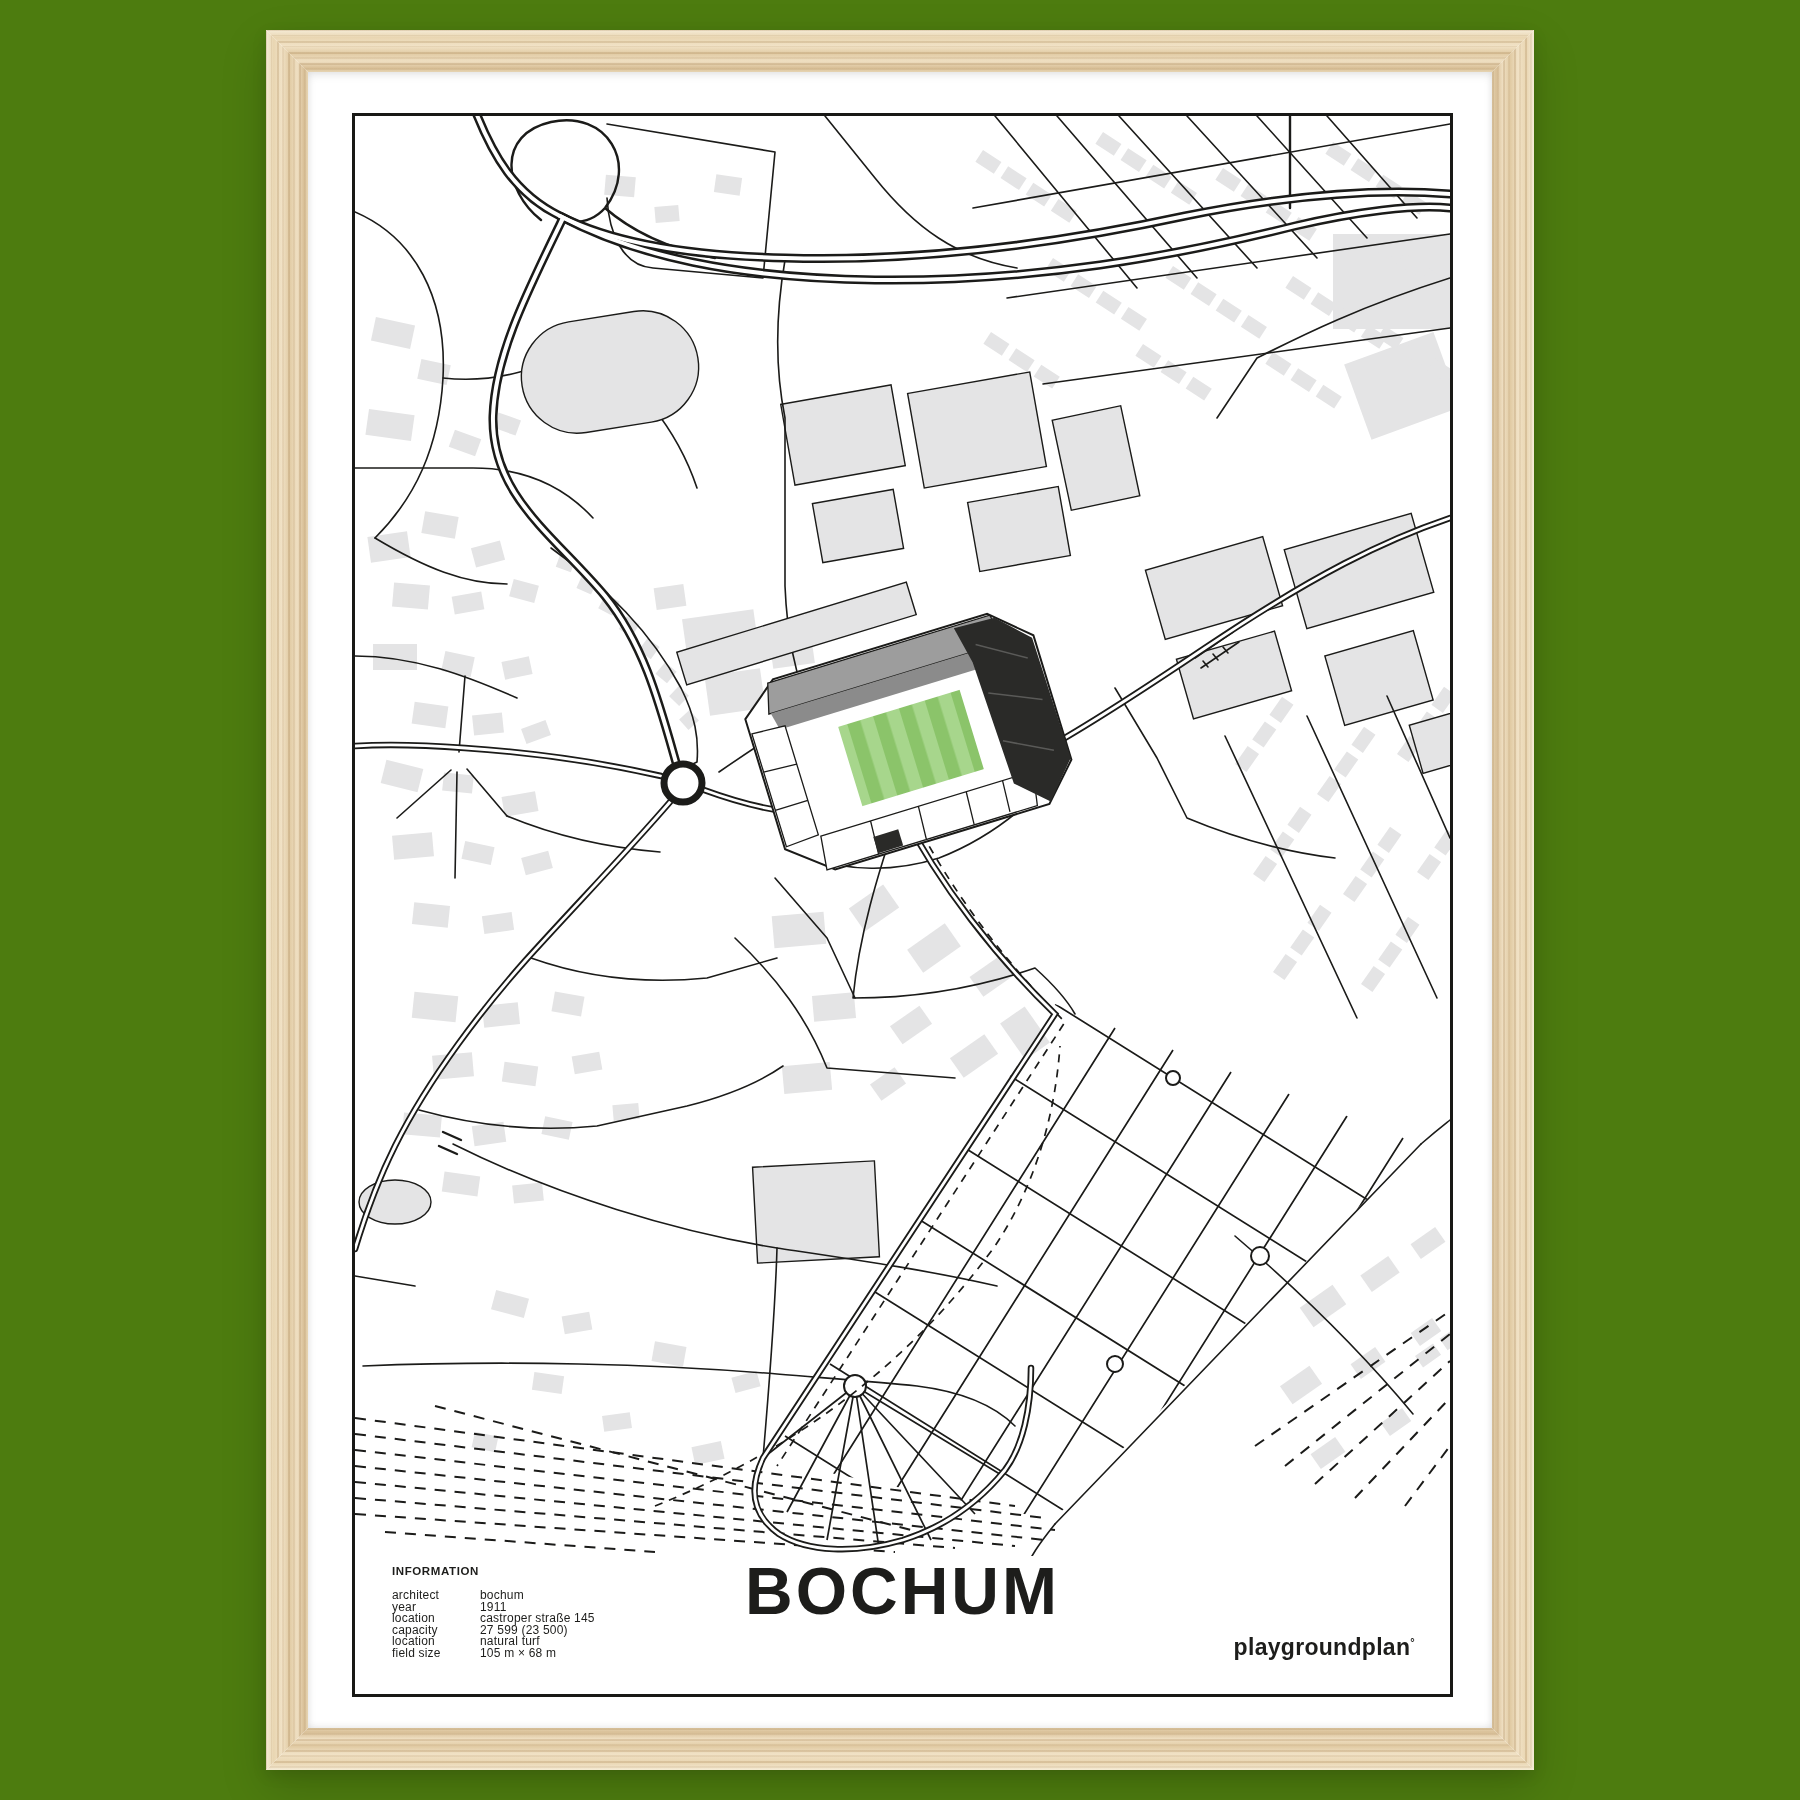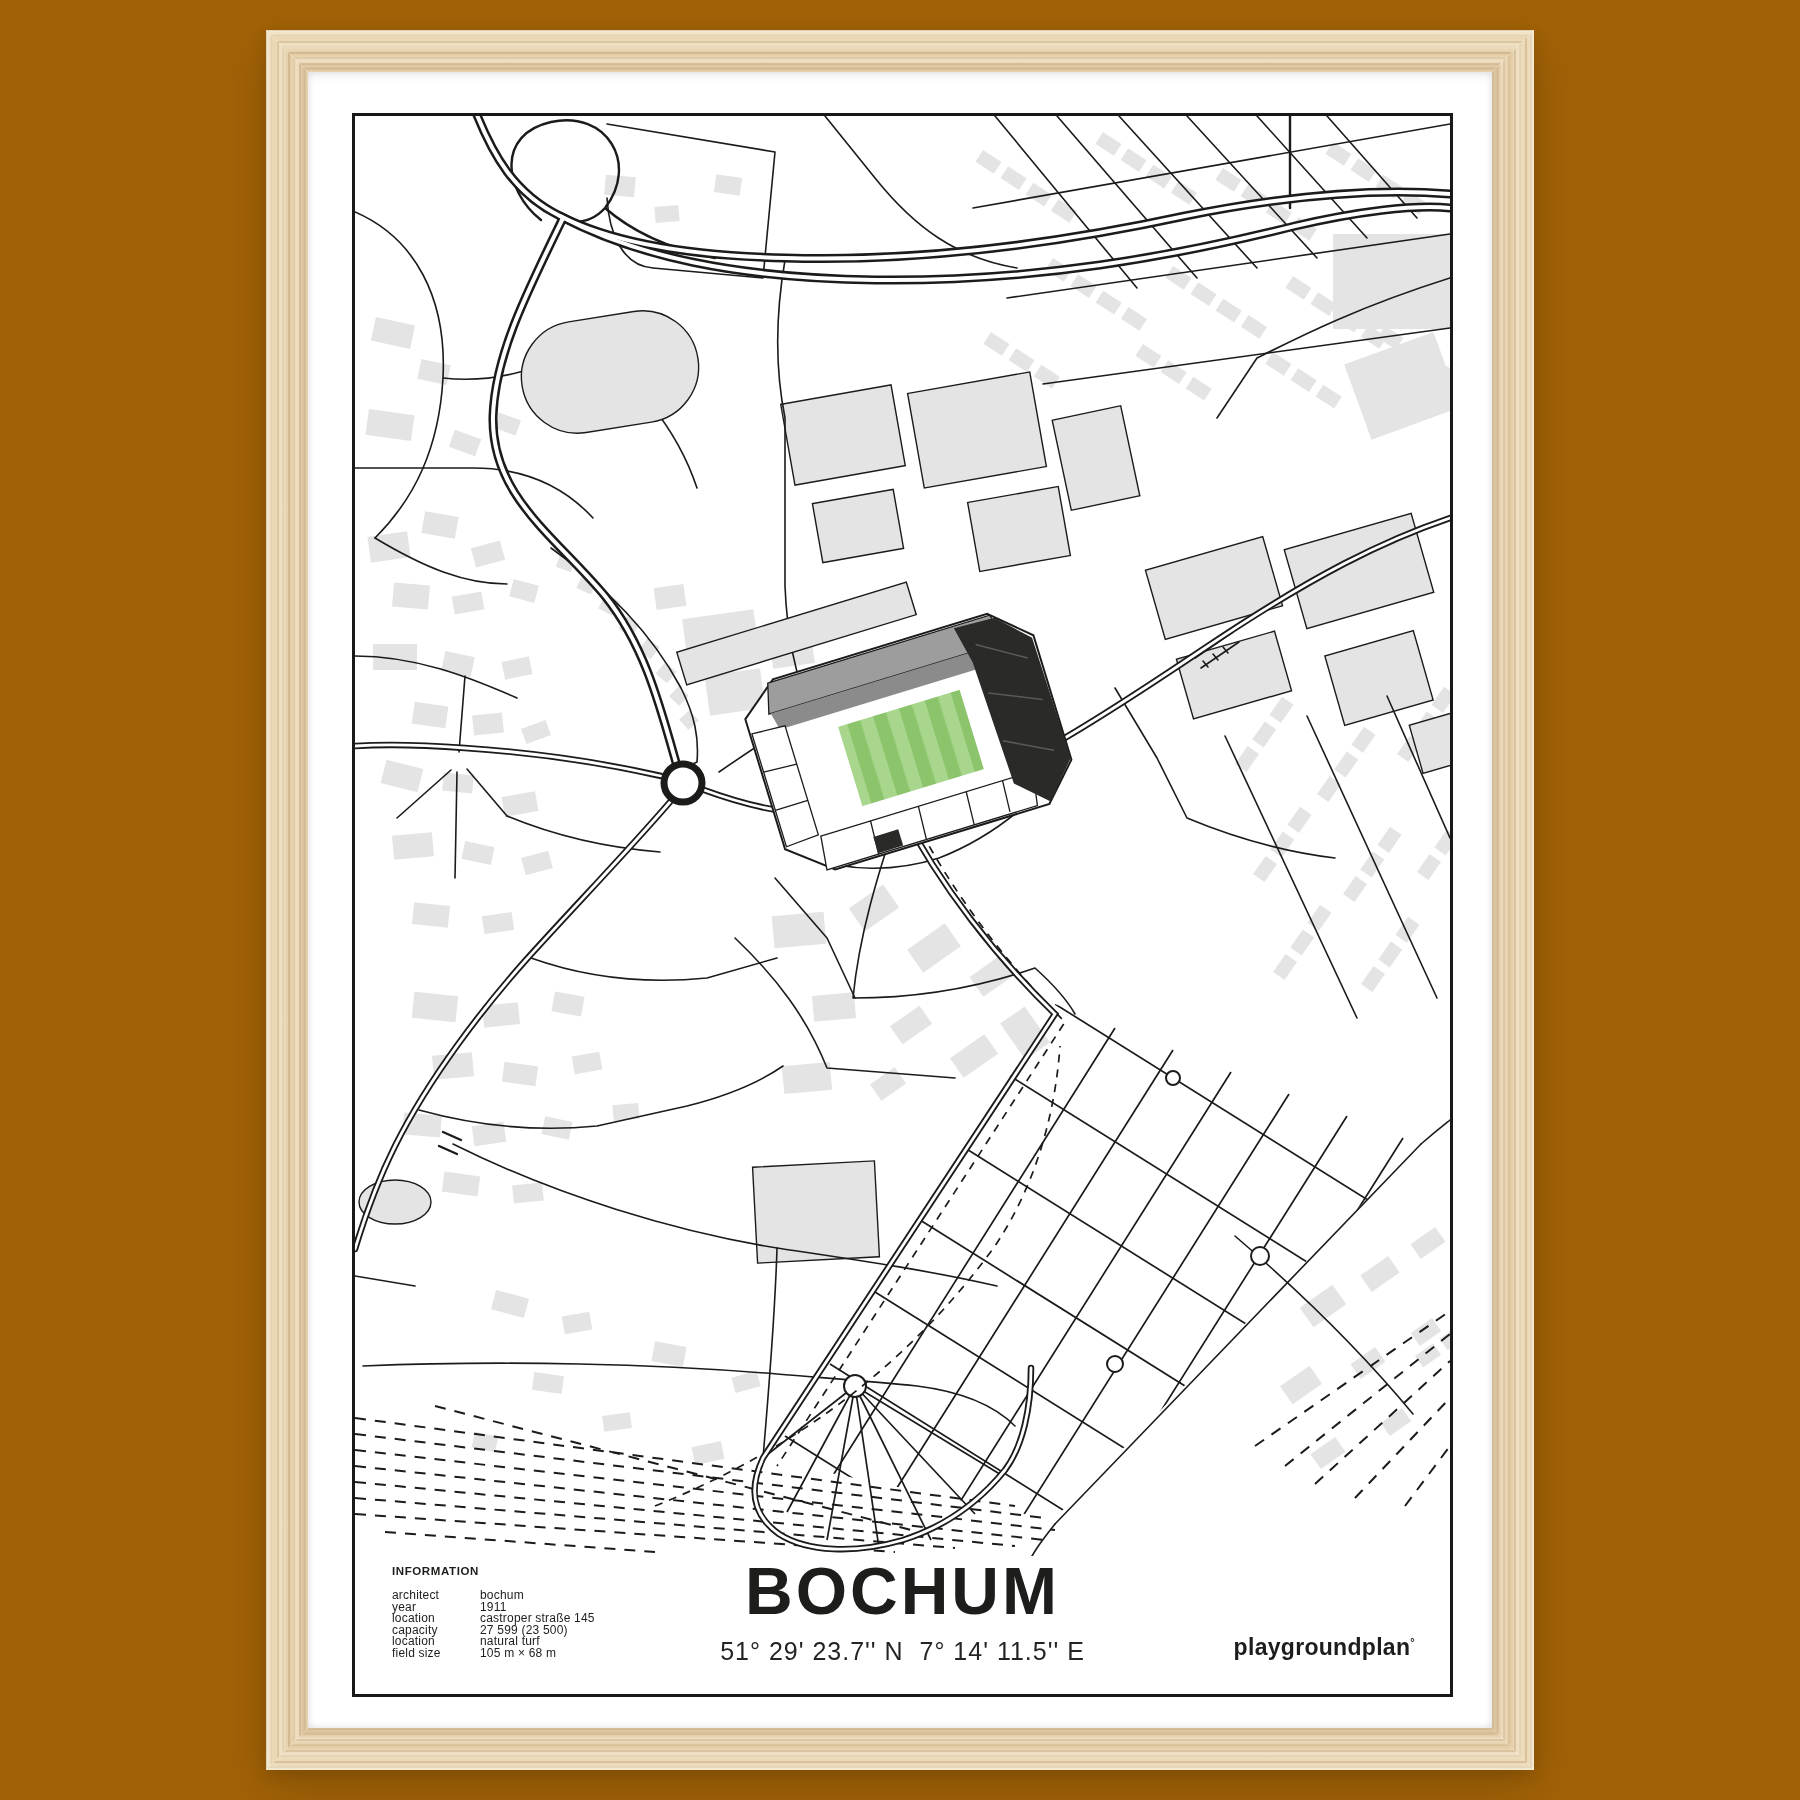--- a/index.html
+++ b/index.html
@@ -1,17 +1,17 @@
 <!DOCTYPE html>
 <html style="--pitch-dark: #8bc46a; --pitch-light: #a7d68c; --building: #e4e4e5; --road: #1b1b19; --stand-dark: #2a2a28; --roof-gray: #9d9d9d;"><head>
 <meta charset="utf-8">
 <style>
   html,body{margin:0;padding:0;background:#ffffff;}
   body{width:1800px;height:1800px;overflow:hidden;font-family:"Liberation Sans",sans-serif;}
-  .scene{position:relative;width:1800px;height:1800px;background:#a16207;}
+  .scene{position:relative;width:1800px;height:1800px;background:#4d7c0f;}
 
   
   .frame{position:absolute;left:266px;top:30px;width:1268px;height:1740px;
          box-shadow:0 18px 44px rgba(0,0,0,.16),0 5px 14px rgba(0,0,0,.10);background:#fff;}
   .rail{position:absolute;}
   .rail-t{left:0;top:0;right:0;height:42px;
     clip-path:polygon(0 0,100% 0,calc(100% - 42px) 100%,42px 100%);
     background:
       repeating-linear-gradient(180deg,rgba(148,108,58,.20) 0 1.5px,transparent 1.5px 5px,rgba(148,108,58,.11) 5px 6.5px,transparent 6.5px 11px),
       linear-gradient(180deg,#f5ebd6 0%,#e9d6b2 18%,#f1e2c6 38%,#e1cba4 56%,#efdfc2 74%,#d9c098 90%,#e6d4b2 100%);}
@@ -335,21 +335,20 @@
             <span>27 599 (23 500)</span>
             <span>location</span>
             <span>natural turf</span>
             <span>field size</span>
             <span>105 m × 68 m</span>
           </div>
         </div>
 
         <div class="title-block">
           <h1 class="poster-title">BOCHUM</h1>
-          <div class="poster-coords">51° 29' 23.7'' N  7° 14' 11.5'' E</div>
         </div>
 
         <div class="brand"><span>playgroundplan</span><sup>°</sup></div>
 
       </div>
     </div>
   </div>
 </div>
 
 </body></html>

